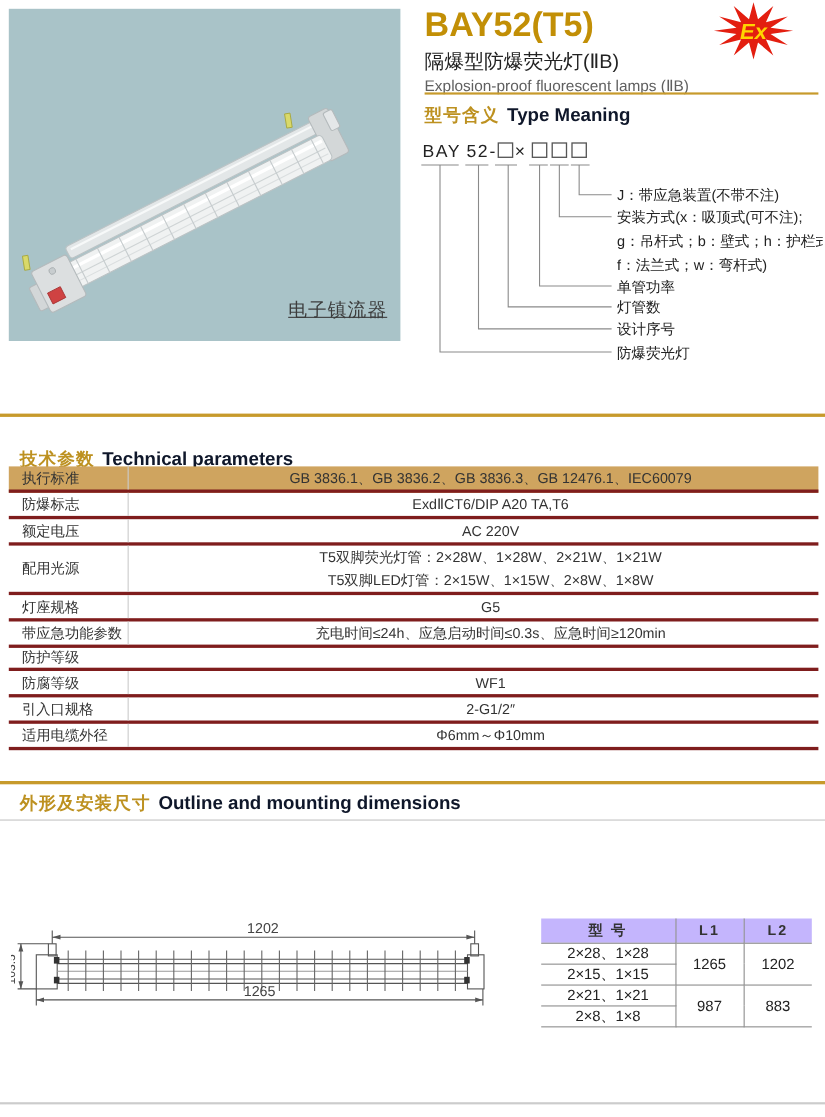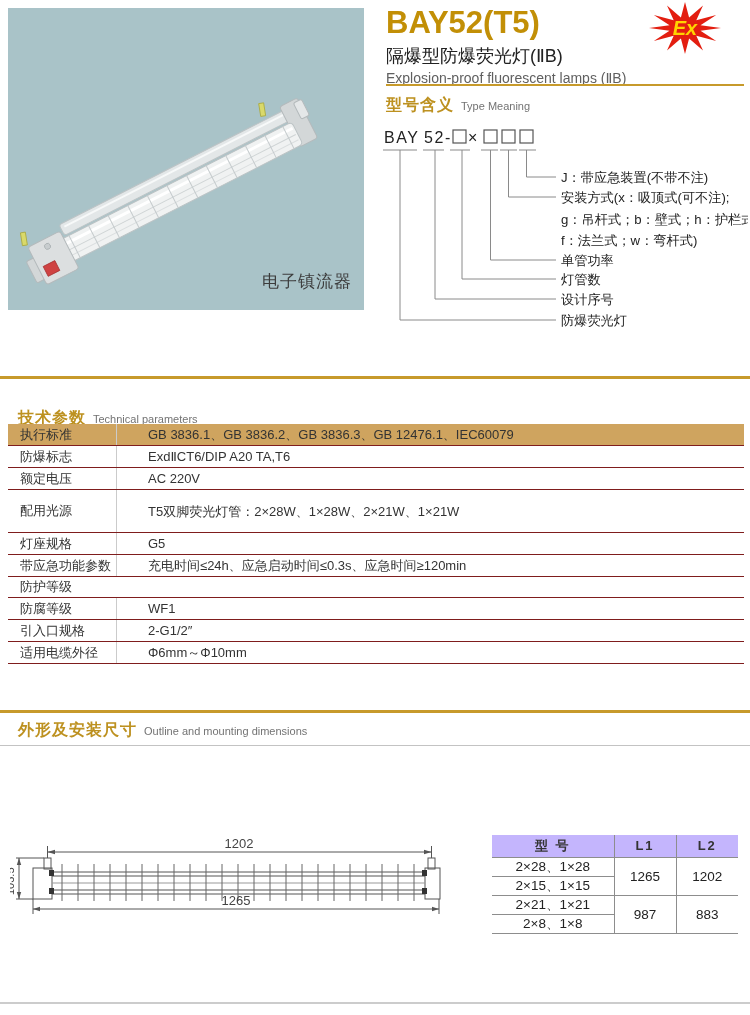--- a/index.html
+++ b/index.html
@@ -10,49 +10,49 @@
   }
   svg { font-family:"Liberation Sans","DejaVu Sans",sans-serif; }
 
   
   .photo {
     position:absolute; left:8px; top:8px; width:356px; height:302px;
     background:#a9c3c8;
   }
   .photo-caption {
     position:absolute; right:12px; top:262px;
-    font-size:17px; color:#3c3c3c; letter-spacing:1px;
+    font-size:17px; color:#3c3c3c; letter-spacing:1px;text-decoration:underline;
   }
 
   
   .hdr { position:absolute; left:386px; top:4px; width:358px; }
   .hdr-title { font-size:31px; font-weight:bold; color:#c28f06; line-height:38px; }
   .hdr-cn { font-size:18px; color:#222; line-height:24px; margin-top:2px; }
   .hdr-en { font-size:14px; color:#606060; line-height:19px; margin-top:1px; }
   .ex-badge { position:absolute; left:640px; top:0px; width:90px; height:58px; }
 
   .rule-gold-right { position:absolute; left:386px; top:84px; width:358px; height:2px; background:#c79a2b; }
 
   .sec-head { position:absolute; font-size:16px; }
   .sec-head .cn { color:#bd9120; font-weight:bold; letter-spacing:1px; }
-  .sec-head .en { color:#737373; font-size:11px; font-weight:normal; margin-left:7px; }
+  .sec-head .en { color:#0f172a; font-size:17px; font-weight:bold; margin-left:7px; }
   .sec-head-tm { left:386px; top:95px; }
   .sec-head-tech { left:18px; top:408px; }
   .sec-head-dim { left:18px; top:720px; }
 
   .tm-diagram { position:absolute; left:380px; top:118px; }
 
   .rule-gold-1 { position:absolute; left:0; top:376px; width:750px; height:3px; background:#c79a2b; }
   .rule-gold-2 { position:absolute; left:0; top:710px; width:750px; height:3px; background:#c79a2b; }
   .rule-gray-1 { position:absolute; left:0; top:745px; width:750px; height:1px; background:#c3c3c3; }
   .rule-gray-bottom { position:absolute; left:0; top:1002px; width:750px; height:2px; background:#cccccc; }
 
   
   .tech-table { position:absolute; left:8px; top:424px; width:736px; font-size:13px; color:#333; }
-  .trow { display:flex; border-bottom:1px solid #7f1d1d; min-height:21px; align-items:stretch; }
+  .trow { display:flex; border-bottom:3px solid #7f1d1d; min-height:21px; align-items:stretch;text-align:center; }
   .trow.tan { background:#cfa45f; }
   .tlabel { width:108px; flex:none; padding-left:12px; display:flex; align-items:center; }
   .tvalue { flex:1; border-left:1px solid #cbcbcb; padding-left:31px;
             display:flex; flex-direction:column; justify-content:center; }
   .tvalue div { line-height:21px; }
 
   
   .drawing { position:absolute; left:10px; top:826px; }
 
   
@@ -189,20 +189,21 @@
   <div class="trow">
     <div class="tlabel">额定电压</div>
     <div class="tvalue">
         <div>AC 220V</div>
       </div>
   </div>
   <div class="trow" style="min-height:43px">
     <div class="tlabel">配用光源</div>
     <div class="tvalue">
       <div>T5双脚荧光灯管：2×28W、1×28W、2×21W、1×21W</div>
+      <div>T5双脚LED灯管：2×15W、1×15W、2×8W、1×8W</div>
     </div>
   </div>
   <div class="trow">
     <div class="tlabel">灯座规格</div>
     <div class="tvalue">
         <div>G5</div>
       </div>
   </div>
   <div class="trow">
     <div class="tlabel">带应急功能参数</div>

